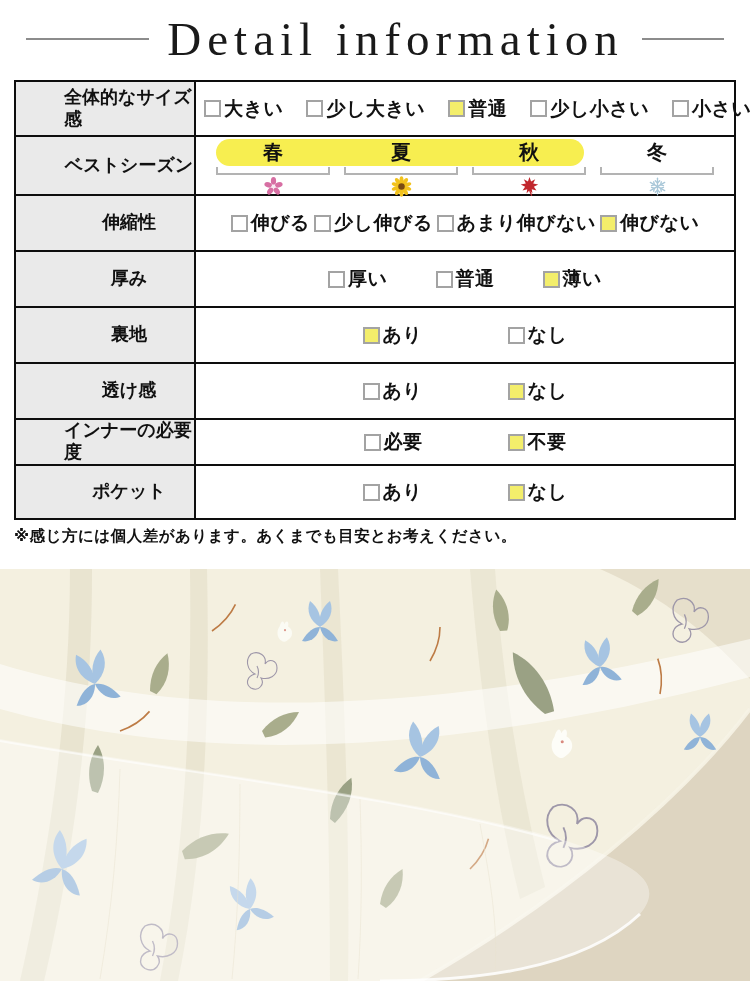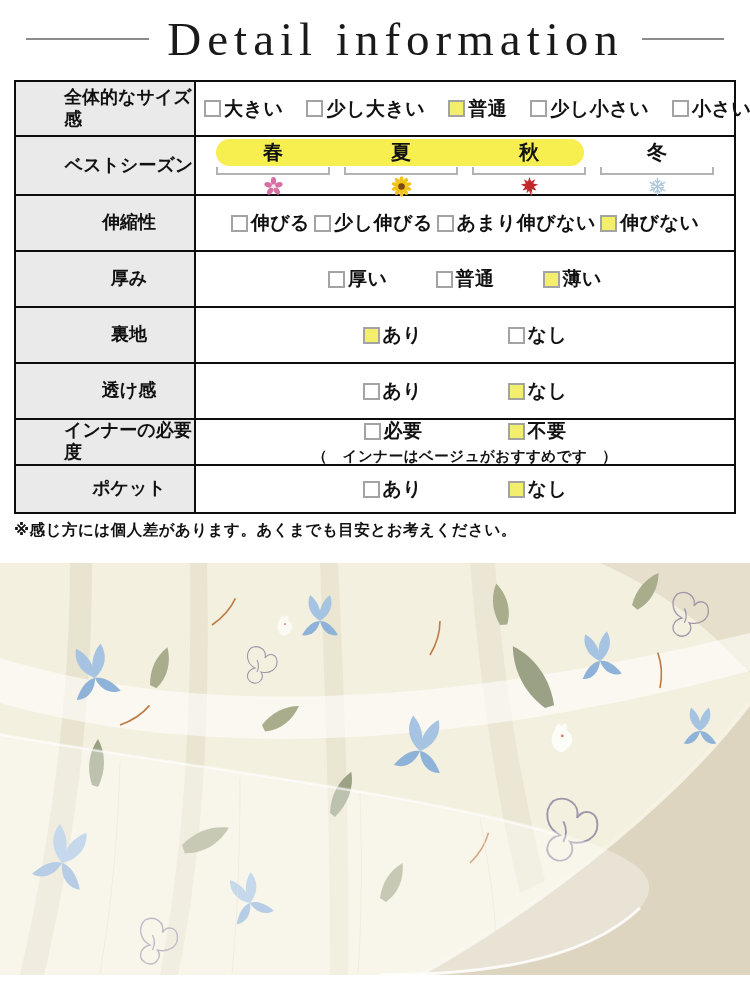--- a/index.html
+++ b/index.html
@@ -33,21 +33,21 @@
     width:180px; flex:0 0 180px; background:#eaeaea;
     border-right:2px solid #0d0d0d;
     display:flex; align-items:center; justify-content:center;
     font-size:18px; font-weight:700; text-align:left; line-height:1.2;padding-left:48px;
   }
   .cell-value {
     flex:1; display:flex; flex-direction:column;
     align-items:center; justify-content:center; padding:2px 8px;
   }
   .r-size { height:53px; } .r-season { height:59px; }
-  .r-std { height:56px; } .r-inner { height:46px; } .r-pocket { height:48px; }
+  .r-std { height:56px; } .r-inner { height:46px; } .r-pocket { height:54px; }
   .opts { display:flex; align-items:center; justify-content:center; width:100%; }
   .opts-5 { gap:23px; } .opts-4 { gap:4px; } .opts-3 { gap:48px; } .opts-2 { gap:85px; }
   .opt { display:inline-flex; align-items:center; gap:3px; white-space:nowrap; }
   .cb {
     width:17px; height:17px; background:#ffffff;
     border:2px solid #a3a3a3; display:inline-block; flex:0 0 17px;
   }
   .cb.checked { background:#f3ee6b; }
   .opt-label { font-size:19px; font-weight:700; letter-spacing:0.5px; }
   .note { font-size:14.5px; font-weight:700; margin-top:3px; letter-spacing:0.5px; }
@@ -265,21 +265,20 @@
       <div class="opts opts-2">
         <span class="opt">
           <span class="cb"></span>
           <span class="opt-label">必要</span>
         </span>
         <span class="opt">
           <span class="cb checked"></span>
           <span class="opt-label">不要</span>
         </span>
       </div>
-      <div class="note">（　インナーはベージュがおすすめです　）</div>
     </div>
   </div>
 
   <div class="row r-pocket">
     <div class="cell-label">ポケット</div>
     <div class="cell-value">
       <div class="opts opts-2">
         <span class="opt">
           <span class="cb"></span>
           <span class="opt-label">あり</span>

